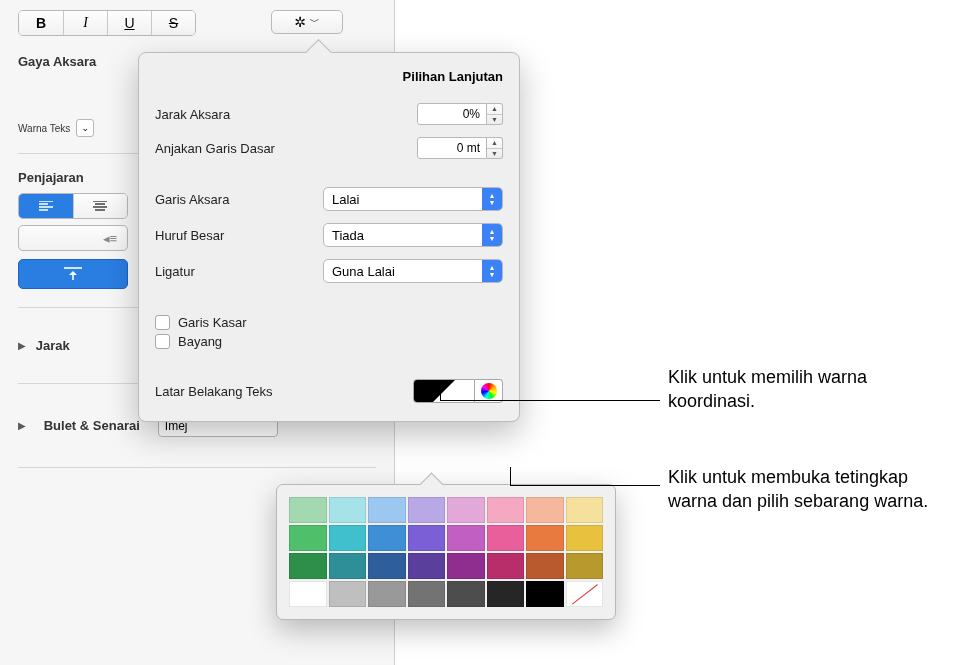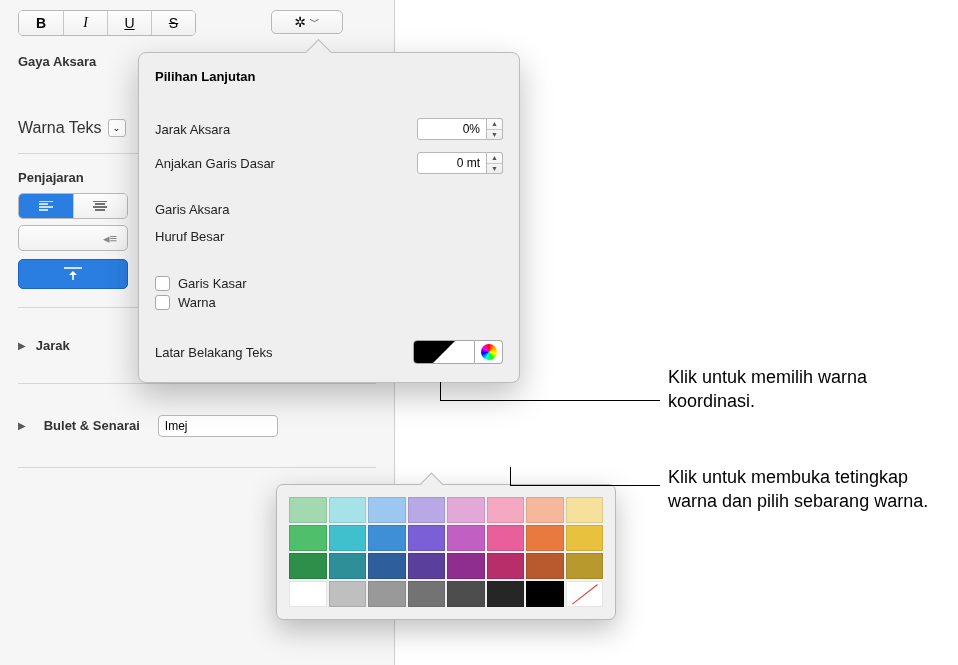--- a/index.html
+++ b/index.html
@@ -70,21 +70,21 @@
     .gear-icon { font-size: 14px; }
     .chevron { font-size: 10px; }
 
     .section-label {
       font-weight: 700;
       font-size: 13px;
       color: #333;
       margin: 16px 0 8px;
     }
 
-    .sub-label { font-size: 16px; color: #333; }
+    .sub-label { font-size: 10px; color: #333; }
 
     .label-with-ctrl {
       display: flex;
       align-items: center;
       gap: 6px;
       margin: 50px 0 10px;
     }
     .mini-dropdown {
       width: 18px; height: 18px;
       border: 1px solid #b8b8b8;
@@ -182,24 +182,24 @@
       position: absolute;
       top: -10px;
       left: 170px;
       width: 18px; height: 18px;
       background: #efefef;
       border-left: 1px solid #bcbcbc;
       border-top: 1px solid #bcbcbc;
       transform: rotate(45deg);
     }
     .popover-title {
-      text-align: left;
+      text-align: right;
       font-weight: 700;
       font-size: 13px;
-      margin-bottom: 34px;
+      margin-bottom: 19px;
     }
     .pv-row {
       display: flex;
       align-items: center;
       justify-content: space-between;
       margin-bottom: 12px;
       gap: 10px;
     }
     .pv-label { font-size: 13px; color: #222; }
     .num-field {
@@ -460,36 +460,51 @@
         <div class="stepper-half">▲</div>
         <div class="stepper-half">▼</div>
       </div>
     </div>
   </div>
 
   <div class="pv-sep"></div>
 
   <div class="pv-row">
     <span class="pv-label">Garis Aksara</span>
+    <div class="pv-select">
+      <span>Lalai</span>
+      <span class="pv-select-arrows">▲<br>▼</span>
+    </div>
   </div>
 
   <div class="pv-row">
     <span class="pv-label">Huruf Besar</span>
-  </div>
-
+    <div class="pv-select">
+      <span>Tiada</span>
+      <span class="pv-select-arrows">▲<br>▼</span>
+    </div>
+  </div>
+
+  <div class="pv-row">
+    <span class="pv-label">Ligatur</span>
+    <div class="pv-select">
+      <span>Guna Lalai</span>
+      <span class="pv-select-arrows">▲<br>▼</span>
+    </div>
+  </div>
 
   <div class="pv-sep"></div>
 
   <div class="pv-checkbox-row">
     <div class="pv-checkbox"></div>
     <span class="pv-label">Garis Kasar</span>
   </div>
   <div class="pv-checkbox-row">
     <div class="pv-checkbox"></div>
-    <span class="pv-label">Warna</span>
+    <span class="pv-label">Bayang</span>
   </div>
 
   <div class="pv-sep"></div>
 
   <div class="color-well-row">
     <span class="pv-label">Latar Belakang Teks</span>
     <div class="color-well-group">
       <div class="color-well"></div>
       <div class="color-wheel-btn">
         <div class="color-wheel"></div>

